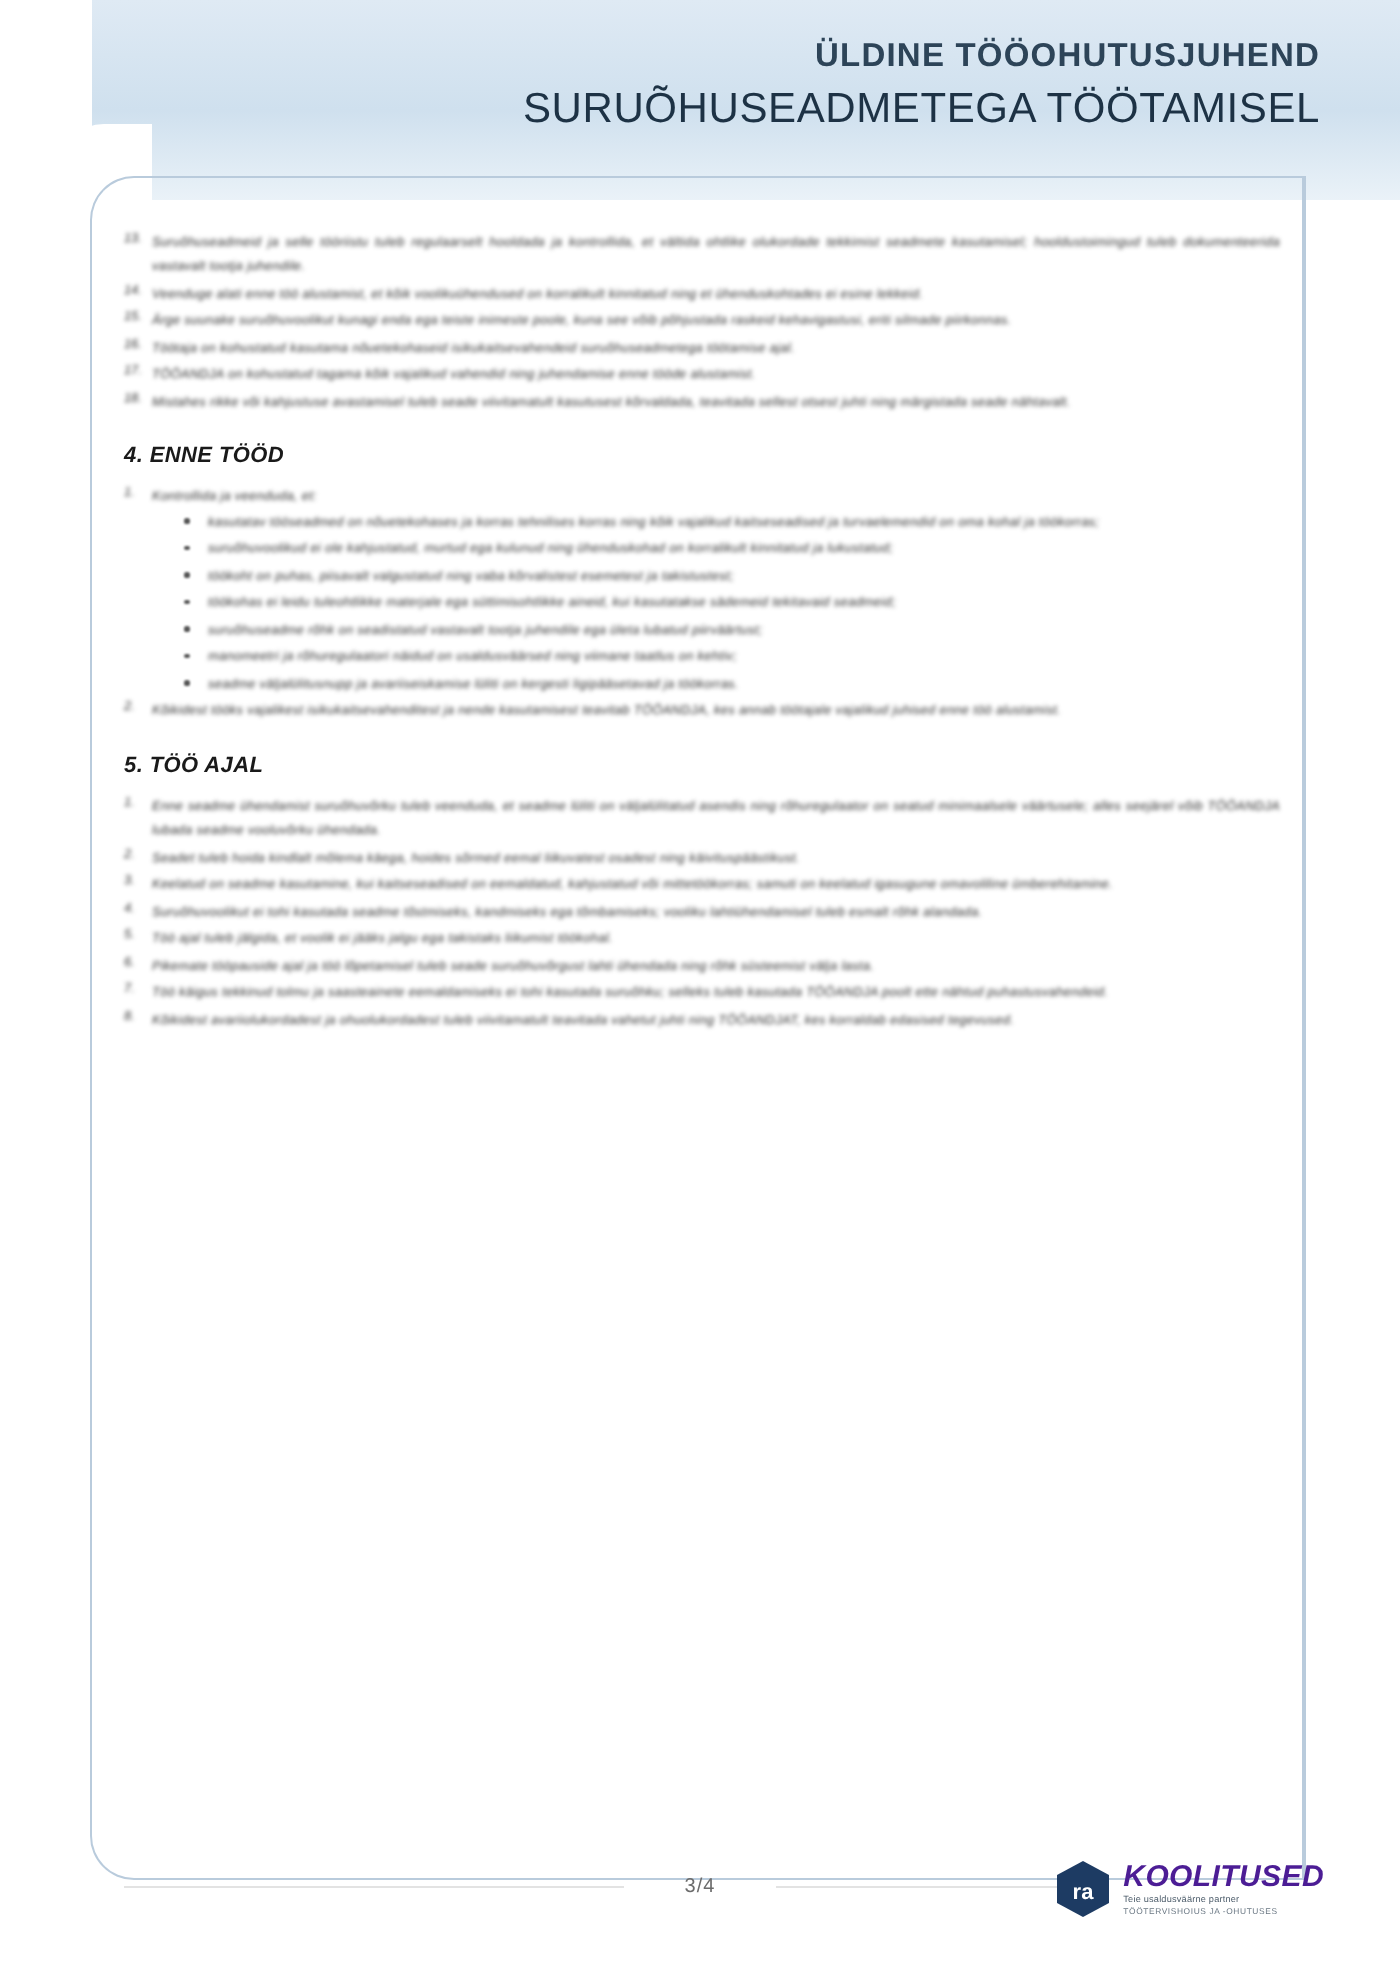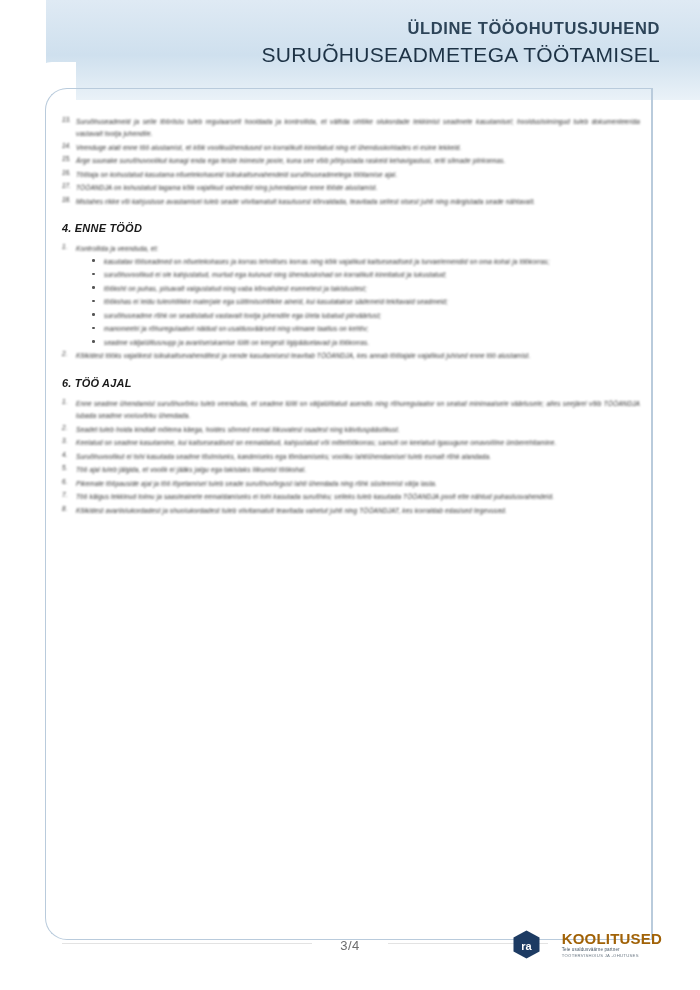--- a/index.html
+++ b/index.html
@@ -161,21 +161,21 @@
     top: 930px;
     width: 700px;
     height: 60px;
   }
   .page-num {
     position: absolute;
     left: 320px;
     top: 8px;
     width: 60px;
     text-align: center;
-    font-size: 13px;
+    font-size: 10px;
     color: #6c6c6c;
     letter-spacing: 0.5px;
   }
   .footer-rule {
     position: absolute;
     left: 62px;
     top: 13px;
     width: 250px;
     height: 1px;
     background: #e3e3e3;
@@ -187,35 +187,36 @@
     width: 160px;
     height: 1px;
     background: #e3e3e3;
   }
   .logo-wrap {
     position: absolute;
     right: 38px;
     top: 0px;
     display: flex;
     align-items: center;
-    gap: 22px;
+    gap: 7px;
   }
   .logo-mark {
     width: 27px;
     height: 29px;
     position: relative;
   }
   .logo-text {
     line-height: 1.05;
   }
   .logo-title {
     font-size: 15px;
     font-weight: bold;
-    color: #a16207;
+    color: #4c1d95;
     letter-spacing: 0.2px;
+    font-style: italic;
   }
   .logo-sub1 {
     font-size: 4.6px;
     color: #4a5a68;
     letter-spacing: 0.1px;
     margin-top: 2px;
   }
   .logo-sub2 {
     font-size: 4.2px;
     color: #6b7884;
@@ -303,21 +304,21 @@
           <div class="blurline">seadme väljalülitusnupp ja avariiseiskamise lüliti on kergesti ligipääsetavad ja töökorras.</div>
         </li>
       </ul>
     </li>
     <li>
       <span class="num">2.</span>
       <div class="blurline">Kõikidest tööks vajalikest isikukaitsevahenditest ja nende kasutamisest teavitab TÖÖANDJA, kes annab töötajale vajalikud juhised enne töö alustamist.</div>
     </li>
   </ol>
 
-  <div class="section-title">6. TÖÖ AJAL</div>
+  <div class="section-title">5. TÖÖ AJAL</div>
 
   <ol class="lvl1 indent1">
     <li>
       <span class="num">1.</span>
       <div class="blurline">Enne seadme ühendamist suruõhuvõrku tuleb veenduda, et seadme lüliti on väljalülitatud asendis ning rõhuregulaator on seatud minimaalsele väärtusele; alles seejärel võib TÖÖANDJA lubada seadme vooluvõrku ühendada.</div>
     </li>
     <li>
       <span class="num">2.</span>
       <div class="blurline">Seadet tuleb hoida kindlalt mõlema käega, hoides sõrmed eemal liikuvatest osadest ning käivituspäästikust.</div>
     </li>

